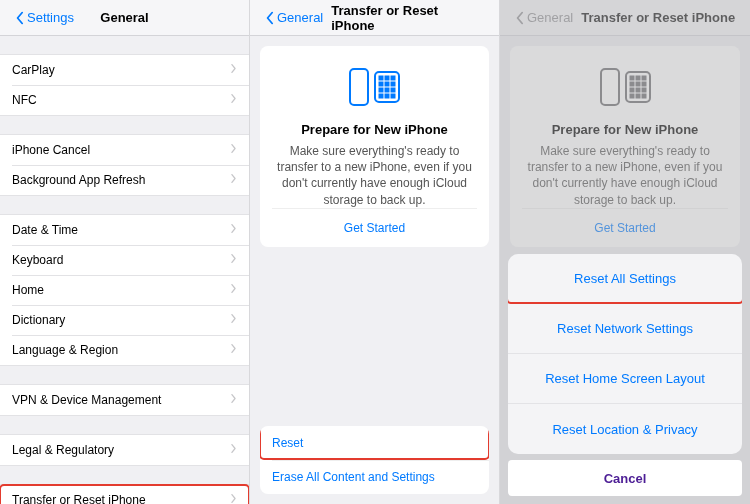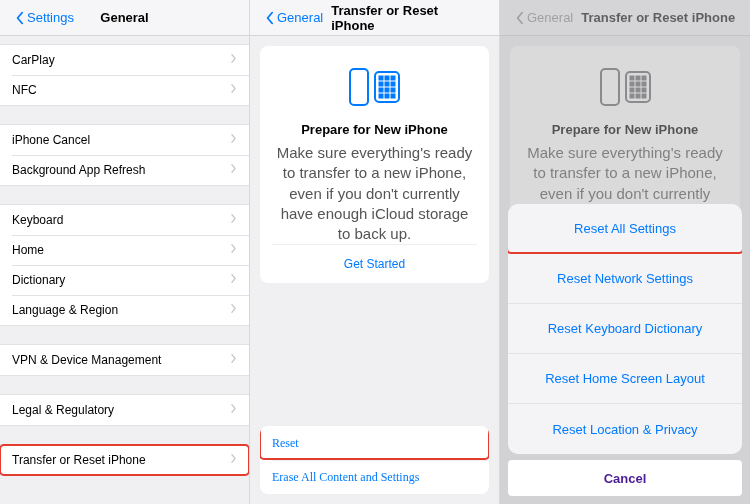--- a/index.html
+++ b/index.html
@@ -52,21 +52,21 @@
 }
 .nav-title.center {
   position: absolute;
   left: 50%;
   transform: translateX(-50%);
   margin-left: 0;
 }
 
 
 .group { margin-top: 18px; background: #fff; border-top: 1px solid #e2e2e5; border-bottom: 1px solid #e2e2e5; }
-.group.first { margin-top: 8px; }
+.group.first { margin-top: 18px; }
 .row {
   height: 30px;
   display: flex;
   align-items: center;
   justify-content: space-between;
   padding: 0 12px;
   font-size: 12px;
   color: #000;
   position: relative;
 }
@@ -102,21 +102,21 @@
   display: flex;
   align-items: center;
   justify-content: center;
 }
 .card h3 {
   font-size: 13px;
   font-weight: 600;
   margin-top: 8px;
 }
 .card p {
-  font-size: 15px;
+  font-size: 12px;
   color: #555;
   line-height: 1.35;
   margin-top: 6px;
   padding: 0 2px;
 }
 .card .cta {
   color: #007aff;
   font-size: 12px;
   padding: 12px 0;
   margin-top: 0;
@@ -132,21 +132,20 @@
   overflow: hidden;
 }
 .brow {
   height: 34px;
   display: flex;
   align-items: center;
   padding: 16px 12px;
   font-size: 12px;
   color: #007aff;
   position: relative;
-  font-family: Liberation Serif, serif;
 }
 .brow + .brow::before {
   content: "";
   position: absolute;
   left: 12px; right: 0; top: 0;
   height: 1px;
   background: #eee;
 }
 
 
@@ -241,20 +240,26 @@
               </svg></span>
           </div>
       <div class="row">
             <span>Background App Refresh</span>
             <span class="chev"><svg viewBox="0 0 8 14">
                 <path d="M2 2 L6 7 L2 12" stroke="currentColor" stroke-width="1.6" fill="none" stroke-linecap="round" stroke-linejoin="round"></path>
               </svg></span>
           </div>
     </div>
     <div class="group">
+      <div class="row">
+            <span>Date &amp; Time</span>
+            <span class="chev"><svg viewBox="0 0 8 14">
+                <path d="M2 2 L6 7 L2 12" stroke="currentColor" stroke-width="1.6" fill="none" stroke-linecap="round" stroke-linejoin="round"></path>
+              </svg></span>
+          </div>
       <div class="row">
             <span>Keyboard</span>
             <span class="chev"><svg viewBox="0 0 8 14">
                 <path d="M2 2 L6 7 L2 12" stroke="currentColor" stroke-width="1.6" fill="none" stroke-linecap="round" stroke-linejoin="round"></path>
               </svg></span>
           </div>
       <div class="row">
             <span>Home</span>
             <span class="chev"><svg viewBox="0 0 8 14">
                 <path d="M2 2 L6 7 L2 12" stroke="currentColor" stroke-width="1.6" fill="none" stroke-linecap="round" stroke-linejoin="round"></path>
@@ -400,23 +405,20 @@
   <div class="sheet">
     <div class="sheet-group">
       <div class="sheet-row" style="position:relative;">
         <span>Reset All Settings</span>
         <div class="hl" style="left:-2px;right:-2px;top:-2px;bottom:-1px;"></div>
       </div>
       <div class="sheet-row">
             <span>Reset Network Settings</span>
           </div>
       <div class="sheet-row">
-            <span>Reset Keyboard Dictionary</span>
-          </div>
-      <div class="sheet-row">
             <span>Reset Home Screen Layout</span>
           </div>
       <div class="sheet-row">
             <span>Reset Location &amp; Privacy</span>
           </div>
     </div>
     <div class="sheet-cancel">
           <span>Cancel</span>
         </div>
   </div>

